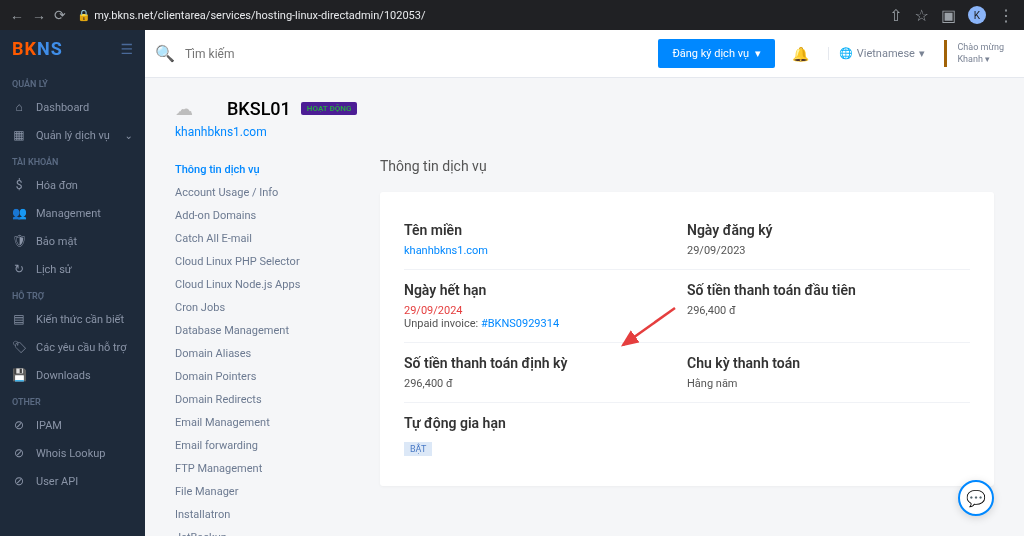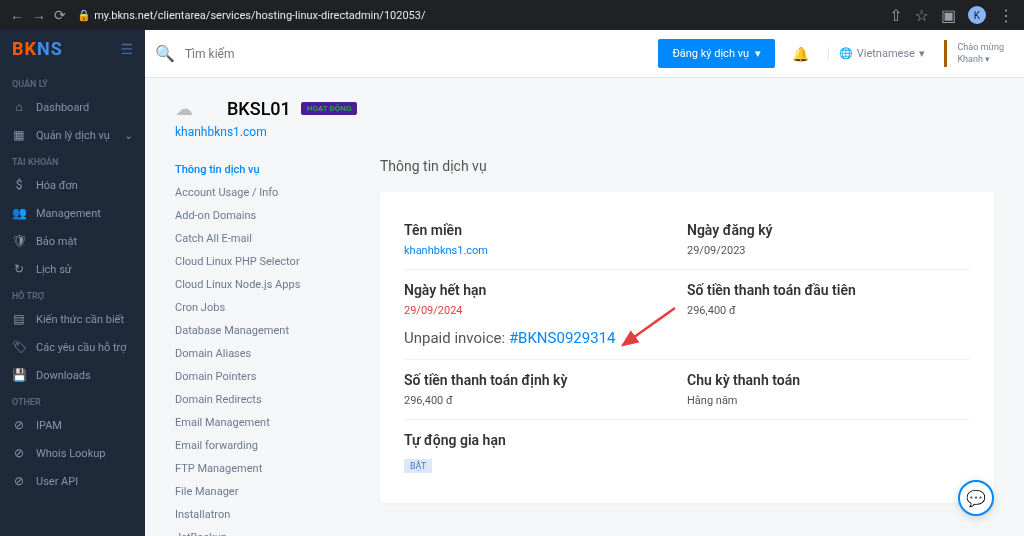--- a/index.html
+++ b/index.html
@@ -52,21 +52,21 @@
     .detail-col { flex: 1; }
     .section-title { font-size: 14px; color: #555; margin-bottom: 18px; }
     .info-card { background: #fff; border-radius: 3px; padding: 18px 24px; box-shadow: 0 1px 3px rgba(0,0,0,.04); }
     .info-row { display: flex; padding: 12px 0; border-bottom: 1px solid #f0f2f6; }
     .info-row:last-child { border-bottom: none; }
     .info-cell { flex: 1; }
     .info-label { font-size: 14px; color: #333; font-weight: 600; margin-bottom: 6px; }
     .info-value { font-size: 11px; color: #555; }
     .info-value.link { color: #0088ff; cursor: pointer; }
     .info-value.danger { color: #e53e3e; }
-    .unpaid { font-size: 15px; color: #555; margin-top: 12px; }
+    .unpaid { font-size: 11px; color: #555; margin-top: 0; }
     .unpaid a { color: #0088ff; cursor: pointer; }
     .toggle-badge { background: #dce8f7; color: #4a7ac5; font-size: 9px; padding: 2px 6px; border-radius: 0; display: inline-block; }
     
     .arrow-svg { position: absolute; left: 470px; top: 225px; width: 70px; height: 50px; pointer-events: none; }
     .content-wrap { position: relative; }
     
     .chat-bubble { position: fixed; bottom: 20px; right: 30px; width: 36px; height: 36px; border-radius: 50%; background: #fff; border: 2px solid #0088ff; display: flex; align-items: center; justify-content: center; color: #0088ff; cursor: pointer; box-shadow: 0 2px 8px rgba(0,0,0,.15); }
     
     ::-webkit-scrollbar { width: 8px; }
     ::-webkit-scrollbar-thumb { background: #ccc; border-radius: 4px; }

